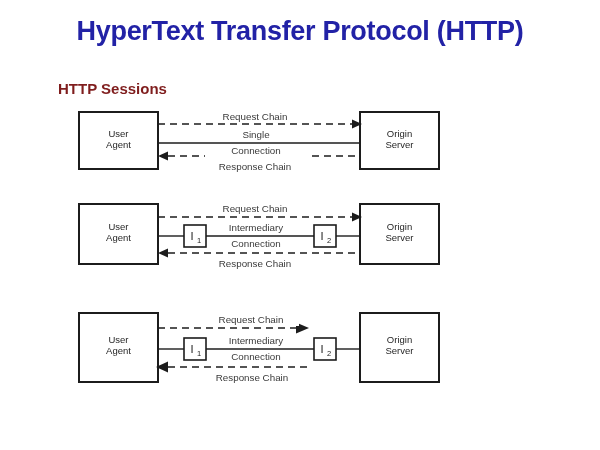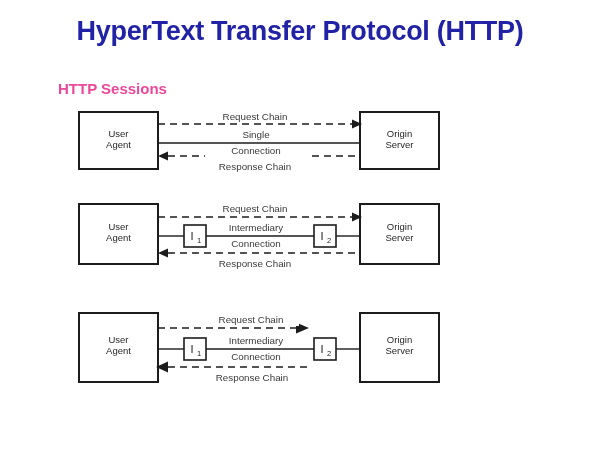--- a/index.html
+++ b/index.html
@@ -35,21 +35,21 @@
     color: #2222a6;
     white-space: nowrap;
   }
   .section-title {
     position: absolute;
     top: 80px;
     left: 58px;
     font-family: "Liberation Sans", sans-serif;
     font-weight: bold;
     font-size: 15px;
-    color: #ec4899;
+    color: #7f1d1d;
     white-space: nowrap;
   }
 
   
   .diagram {
     position: absolute;
     left: 0;
     width: 600px;
   }
   .diagram svg {

